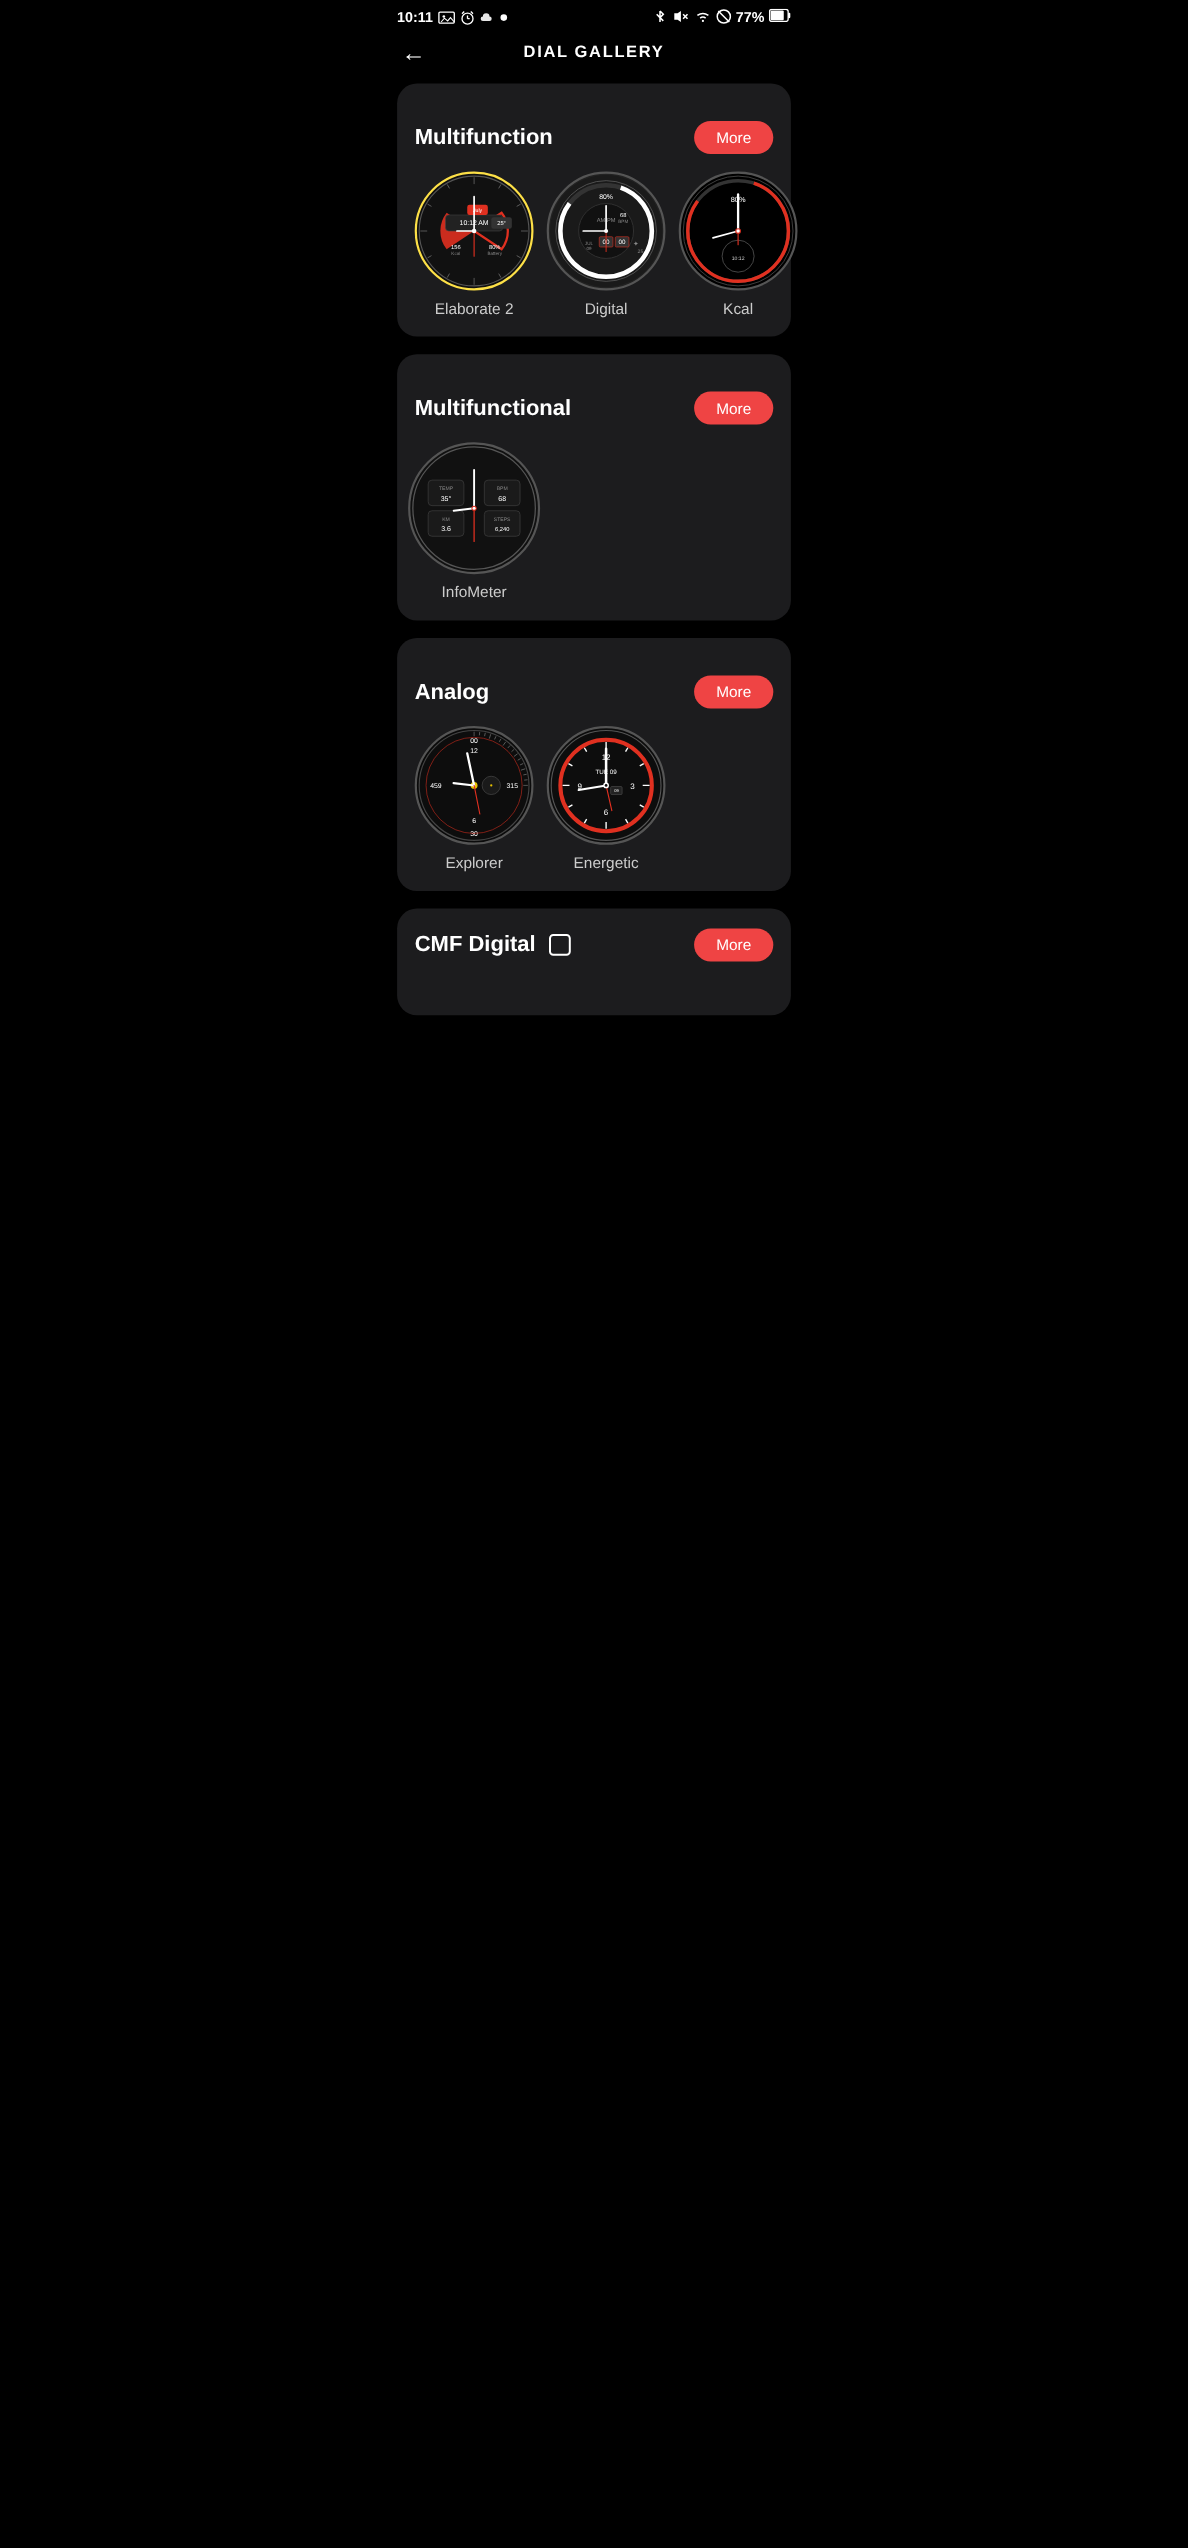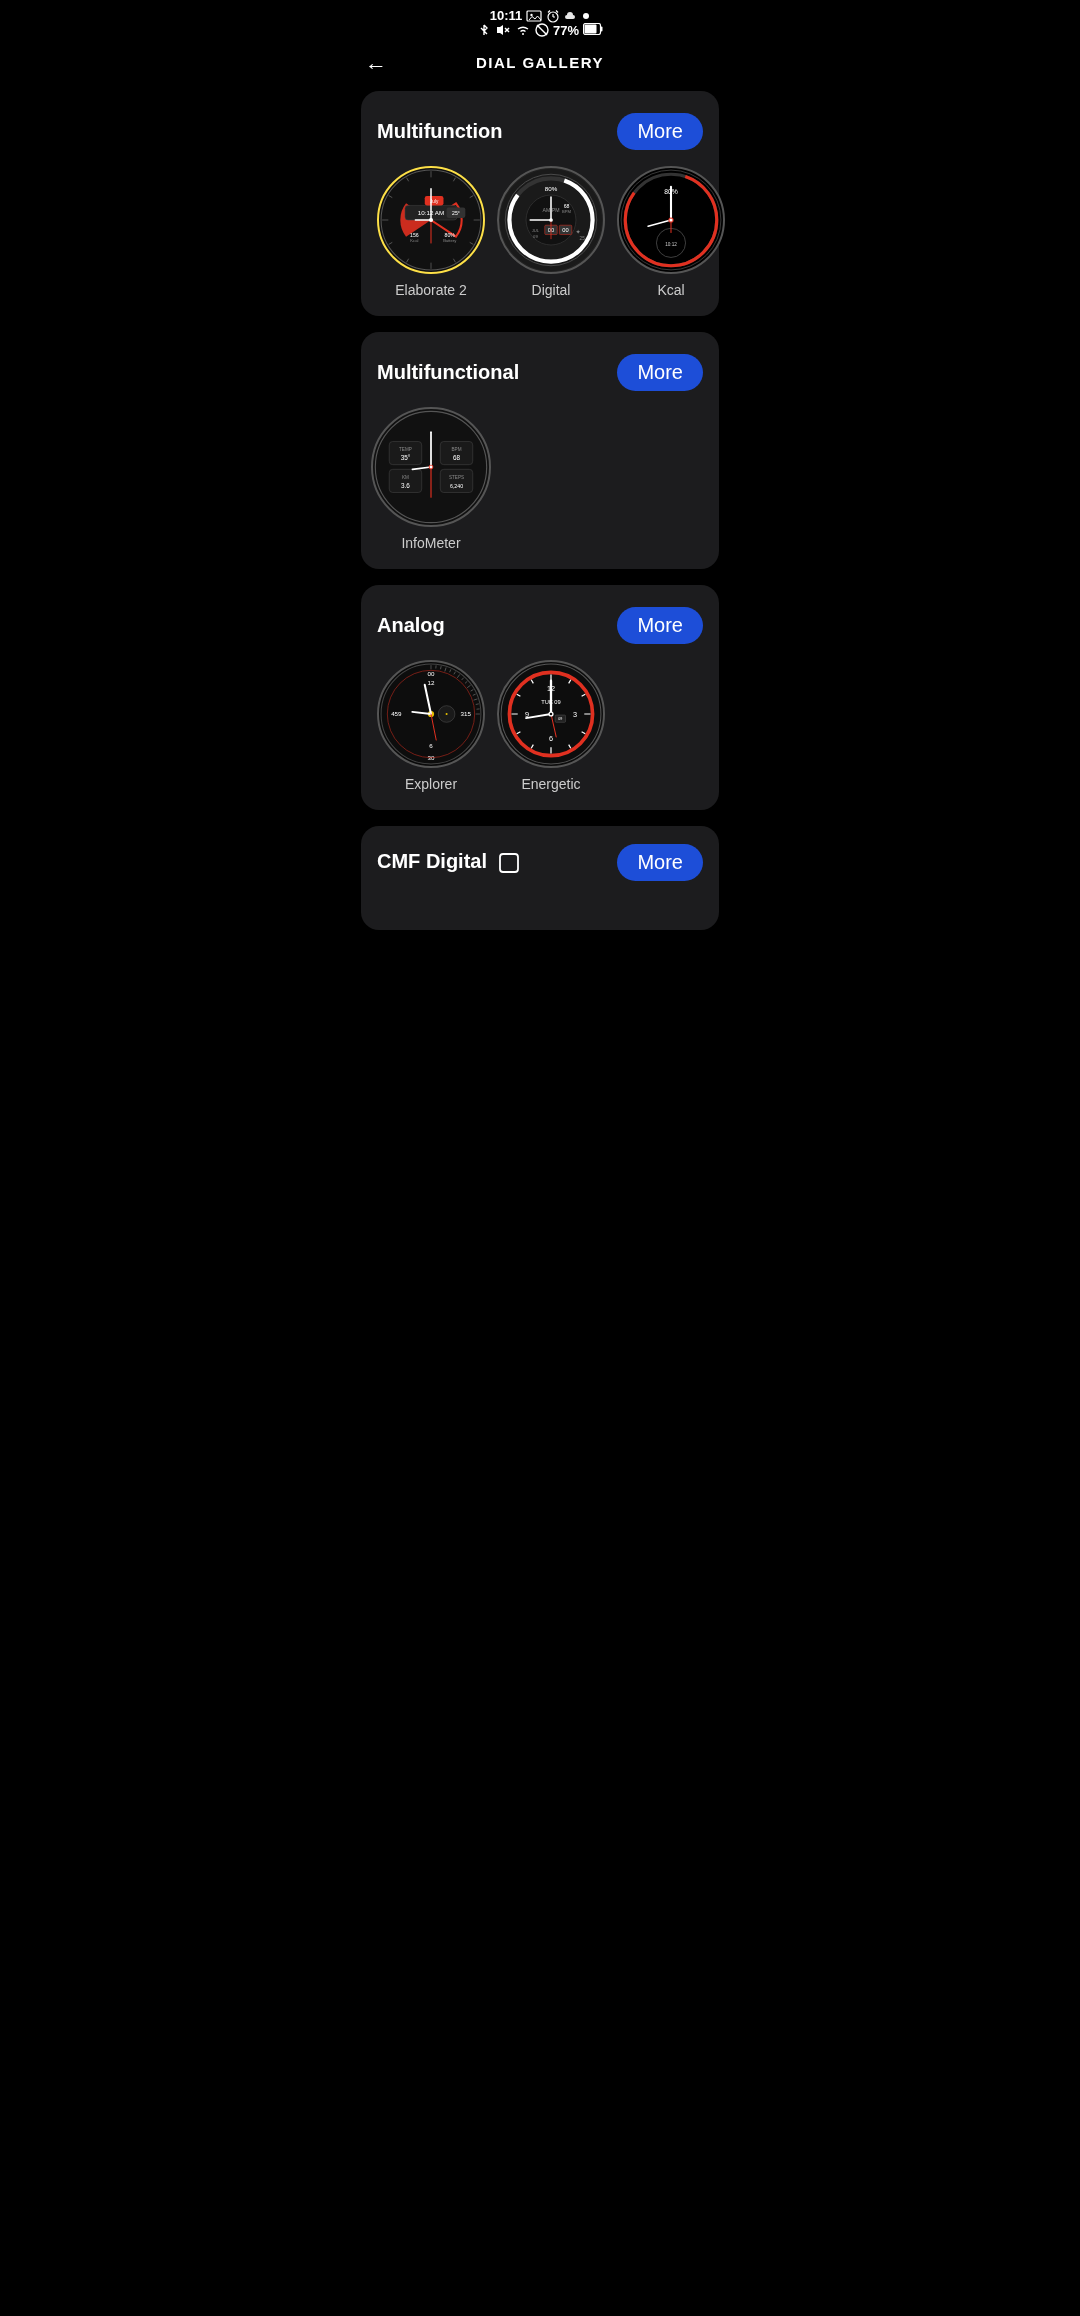--- a/index.html
+++ b/index.html
@@ -14,21 +14,20 @@
       min-height: 100vh;
     }
 
     .status-bar {
       display: flex;
       justify-content: space-between;
       align-items: center;
       padding: 8px 16px 4px;
       font-size: 13px;
       font-weight: 600;
-      flex-direction: column;
     }
 
     .status-left { display: flex; align-items: center; gap: 4px; }
     .status-right { display: flex; gap: 4px; }
 
     .top-bar {
       display: flex;
       align-items: center;
       justify-content: center;
       padding: 12px 20px;
@@ -53,42 +52,42 @@
     .content {
       padding: 8px 16px 24px;
       display: flex;
       flex-direction: column;
       gap: 16px;
     }
 
     .section-card {
       background: #1c1c1e;
       border-radius: 18px;
-      padding: 22px 16px 18px;
+      padding: 34px 16px 18px;
     }
 
     .section-header {
       display: flex;
       justify-content: space-between;
       align-items: center;
       margin-bottom: 16px;
     }
 
     .section-title {
       font-size: 20px;
       font-weight: 700;
       color: #fff;
     }
 
     .more-btn {
-      background: #1d4ed8;
+      background: #ef4444;
       border: none;
       border-radius: 20px;
       color: #fff;
-      font-size: 20px;
+      font-size: 14px;
       padding: 7px 20px;
       cursor: pointer;
       font-weight: 400;
     }
 
     .dials-row {
       display: flex;
       gap: 12px;
       justify-content: flex-start;
     }

